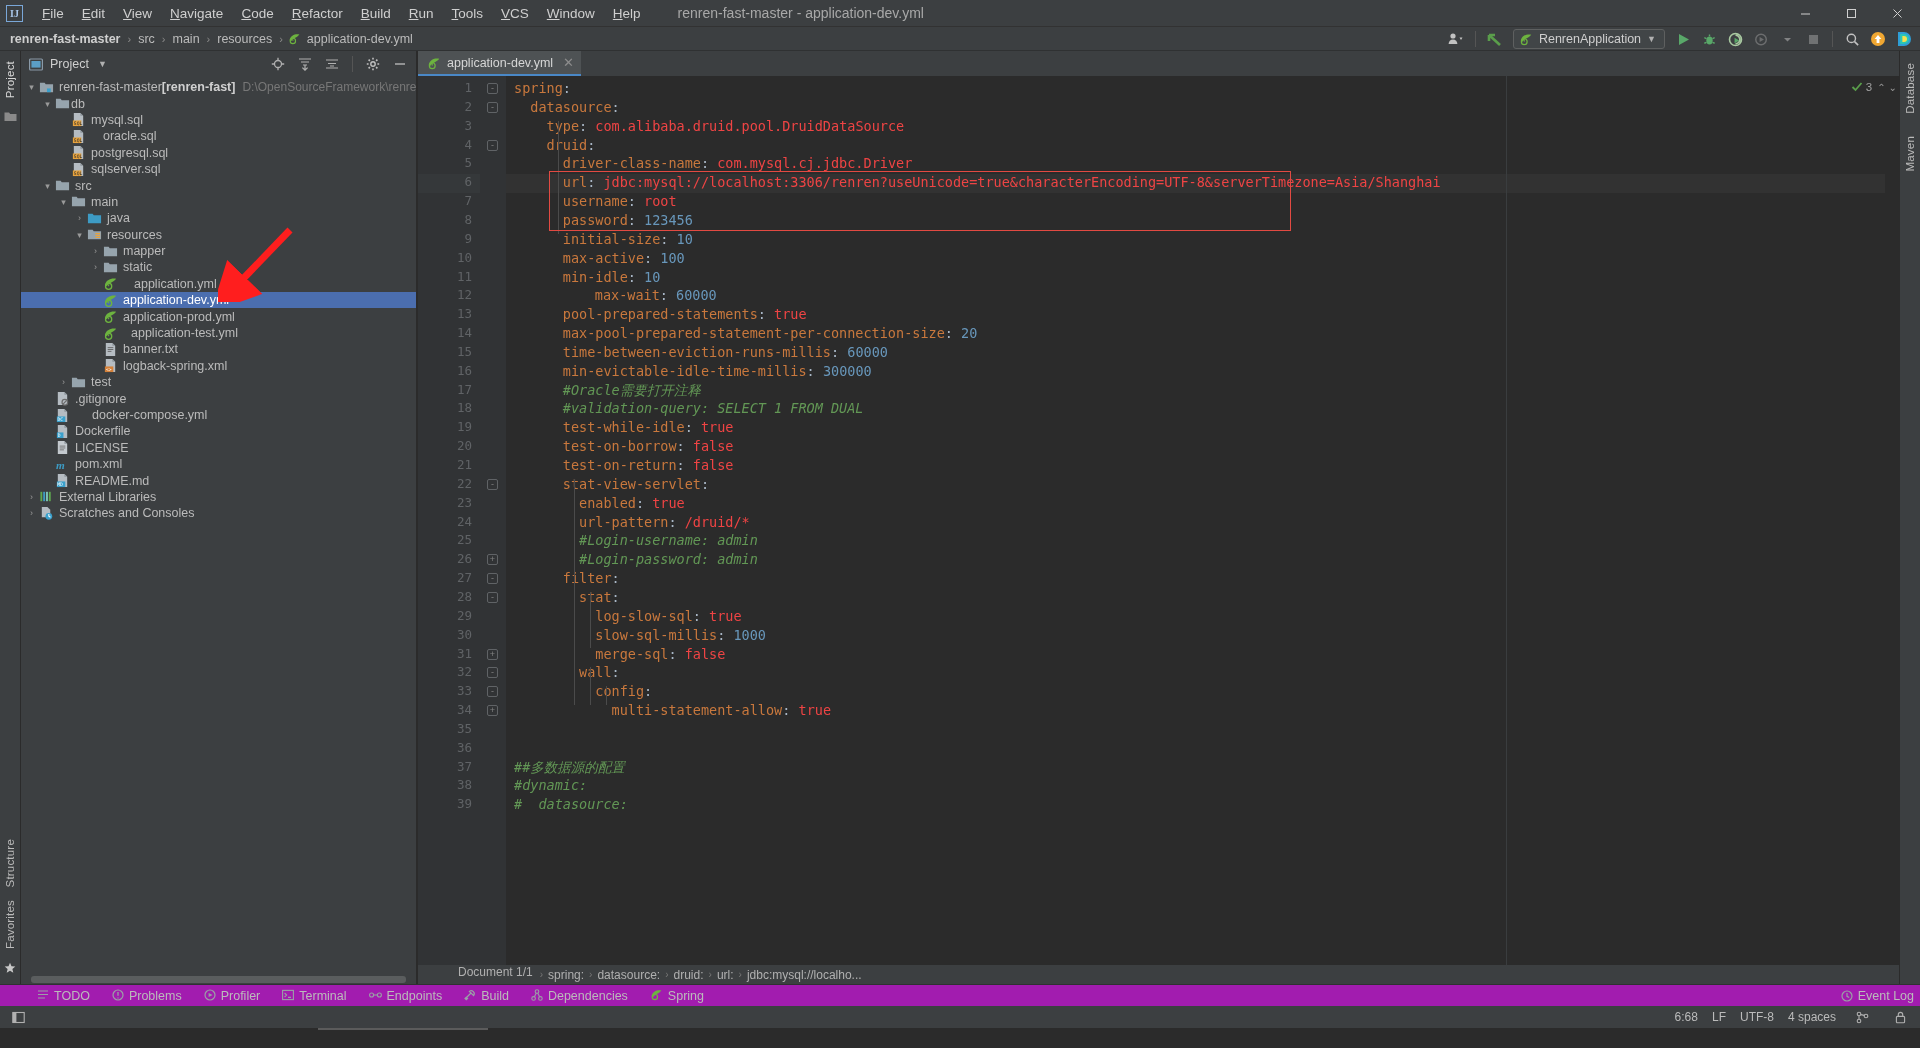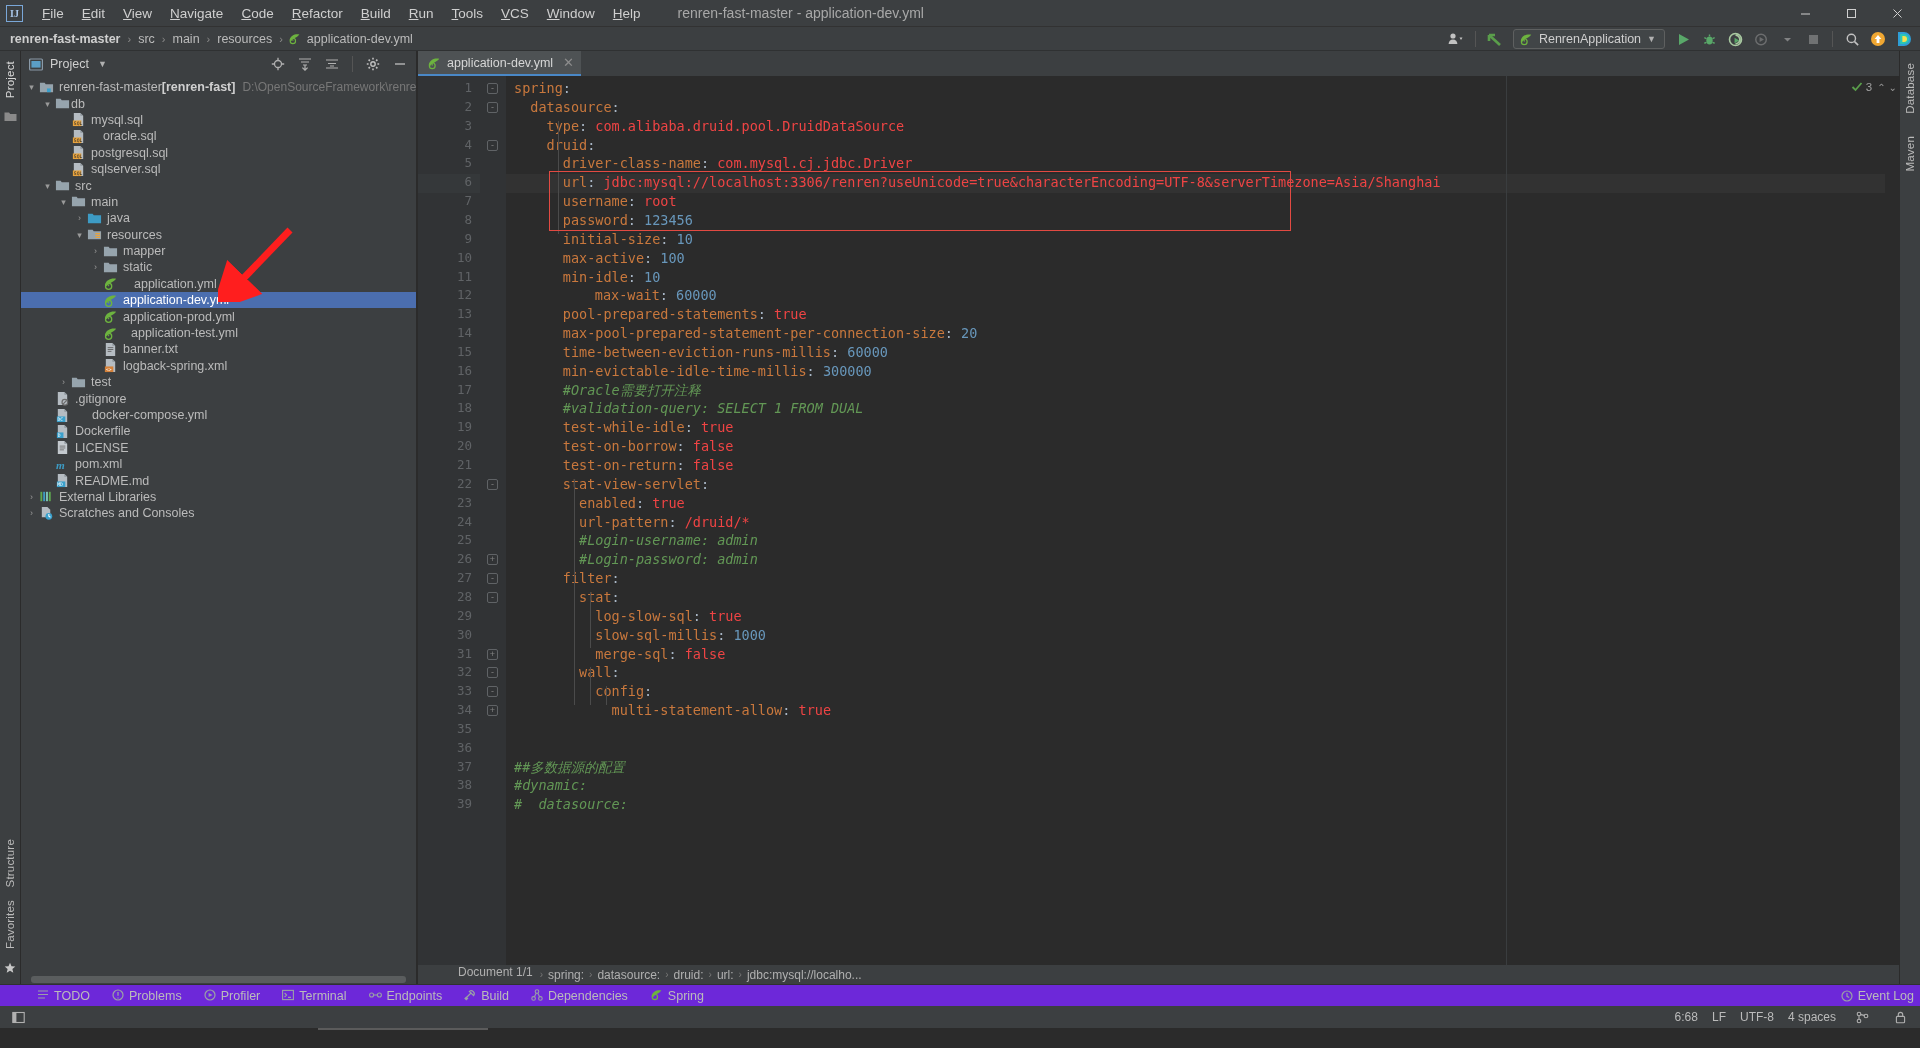--- a/index.html
+++ b/index.html
@@ -100,21 +100,21 @@
   .markers{ width:14px; background:#2b2b2b; flex:0 0 14px; position:relative; }
   .err-count{ position:absolute; top:5px; right:2px; display:flex; align-items:center; gap:3px;
     font-size:11.5px; color:#a0a0a0; }
 
   
   .editor-crumb{ height:19px; background:#3c3f41; display:flex; 
     font-size:12px; color:#b0b0b0; padding-left:40px; flex:0 0 19px; gap:2px;}
   .editor-crumb .sep{ color:#777; margin:0 5px; font-size:10px;}
 
   
-  .toolbar-bottom{ height:22px; background:#6d28d9; display:flex; align-items:center;
+  .toolbar-bottom{ height:22px; background:#a21caf; display:flex; align-items:center;
     font-size:12.5px; padding-left:26px; gap:0; flex:0 0 22px; position:relative;
     border-top:1px solid #2f3132;}
   .tw{ display:flex; align-items:center; gap:5px; padding:0 11px; color:#bbb; }
   .tw .tw-ico{ font-size:11px; color:#9aa0a6; }
   .tw-right{ position:absolute; right:6px; display:flex; align-items:center; gap:5px; color:#bbb;}
 
   
   .statusbar{ height:22px; background:#3c3f41; display:flex; align-items:center;
     font-size:12px; color:#bbb; padding-left:6px; position:relative; flex:0 0 22px;}
   .status-right{ position:absolute; right:8px; display:flex; align-items:center; gap:14px; }

